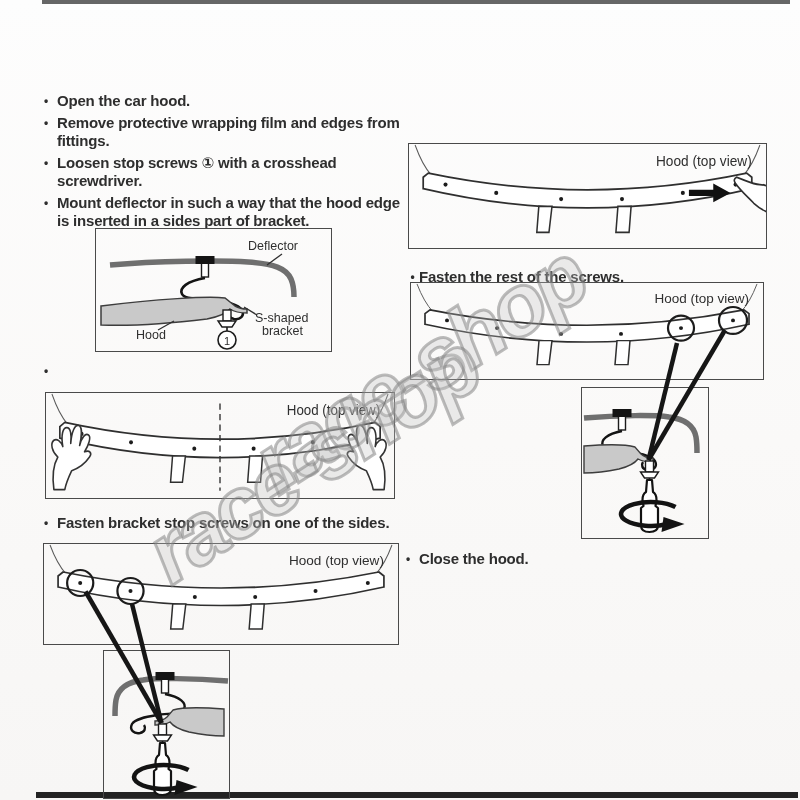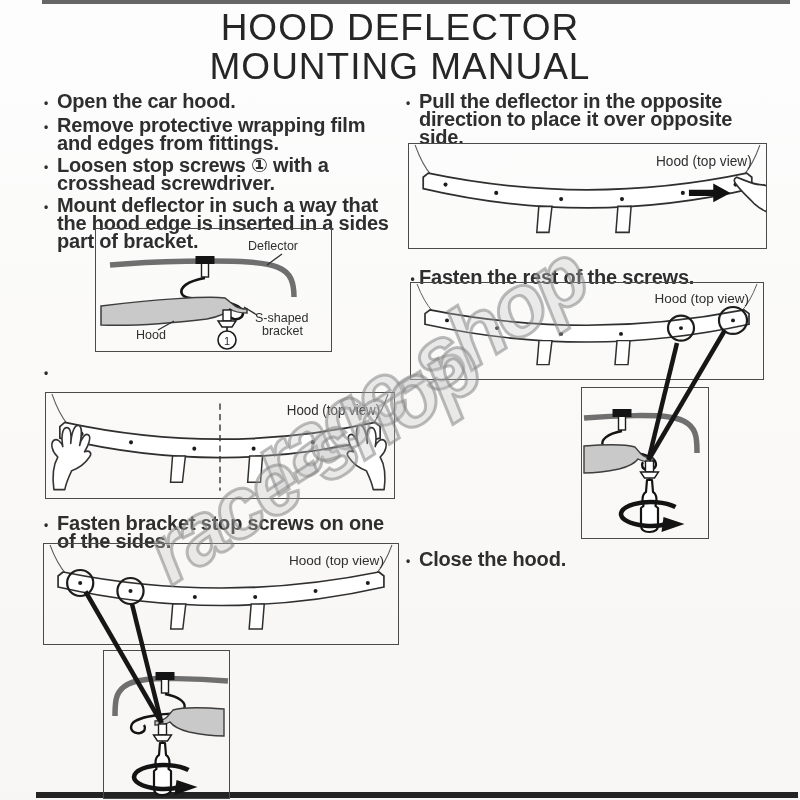--- a/index.html
+++ b/index.html
@@ -2,21 +2,21 @@
 <html><head>
 <meta charset="utf-8">
 <style>
   html,body{margin:0;padding:0;background:#ffffff;}
   .page{position:relative;width:800px;height:800px;overflow:hidden;
         background:linear-gradient(180deg,#fdfdfd 0%,#faf9f8 55%,#f7f6f5 100%);
         font-family:"Liberation Sans","DejaVu Sans",sans-serif;color:#2f2f2f;}
   .edge{position:absolute;}
   .title{position:absolute;top:8px;left:0;width:800px;text-align:center;
          font-size:37px;line-height:39px;letter-spacing:1px;color:#262626;font-weight:400;}
-  .bullets{position:absolute;font-weight:bold;font-size:20px;letter-spacing:-0.2px;
+  .bullets{position:absolute;font-weight:bold;font-size:15px;letter-spacing:-0.2px;
            color:#2e2e2e;line-height:18px;}
   .bullet{display:flex;margin-bottom:3px;}
   .bullet.gap{margin-top:4px;}
   .b-dot{width:13px;flex:none;}
   .b-dot::before{content:"•";font-size:12px;position:relative;top:-1px;}
   .figbox{position:absolute;border:1.6px solid #4a4a4a;background:transparent;z-index:2;}
   .overlay{position:absolute;z-index:4;pointer-events:none;}
   .overlay path{stroke:#161616;stroke-width:4.5;fill:none;}
   svg text{font-family:"Liberation Sans","DejaVu Sans",sans-serif;fill:#2f2f2f;}
   .wm{position:absolute;z-index:6;transform:rotate(-33deg);transform-origin:left top;
@@ -65,24 +65,20 @@
       </g>
       <path id="sdriver" d="M -2.5 0 L 2.5 0 L 3.5 12 Q 7 14 7 20 L 6 26 L 8.5 28 L 8.5 45 Q 8.5 52 0 52
                Q -8.5 52 -8.5 45 L -8.5 28 L -6 26 L -7 20 Q -7 14 -3.5 12 Z" fill="#fff" stroke="#131313" stroke-width="2.2" stroke-linejoin="round"></path>
       <g id="rot">
         <path d="M 26 27 A 30 12 0 1 0 18 44" fill="none" stroke="#131313" stroke-width="4.5"></path>
         <polygon points="14,37 35,44 12,52" fill="#131313"></polygon>
       </g>
     </defs>
   </svg>
 
-  <div class="title">
-    <div>HOOD DEFLECTOR</div>
-    <div>MOUNTING MANUAL</div>
-  </div>
 
   <div class="wm" style="left:235px;top:430px;">race-shop</div>
   <div class="wm" style="left:128px;top:520px;">race-shop</div>
 
   <div class="bullets" style="left:44px;top:92px;width:358px;">
     <div class="bullet">
       <span class="b-dot"></span>
       <span>Open the car hood.</span>
       </div>
     <div class="bullet">
@@ -156,26 +152,20 @@
     <use href="#pin" x="58.5" y="73"></use>
     <use href="#sdriver" x="58.5" y="92"></use>
     <use href="#rot" x="58.5" y="92"></use>
   </svg>
 
   <svg class="overlay" style="left:40px;top:540px;" width="185" height="260" viewBox="0 0 185 260">
     <path d="M 45.5 51.5 L 121.5 183"></path>
     <path d="M 92 64 L 121.5 183"></path>
   </svg>
 
-  <div class="bullets" style="left:406px;top:92px;width:362px;">
-    <div class="bullet">
-      <span class="b-dot"></span>
-      <span>Pull the deflector in the opposite direction to place it over opposite side.</span>
-      </div>
-  </div>
 
   <svg class="figbox" style="left:408px;top:143px;" width="357" height="104" viewBox="0 0 352 100" preserveAspectRatio="none">
     <use href="#band"></use>
     <polygon points="276,44 300,44 300,38 317,47 300,56 300,50 276,50" fill="#111"></polygon>
     <path d="M 322 38 Q 319 34 323 32 L 331 35 C 336 37 341 39 346 39 C 352 39 357 42 361 47
              L 366 54 L 366 68 C 357 68 348 64 340 57 C 333 50 327 45 322 38 Z" fill="#fff" stroke="#2f2f2f" stroke-width="1.6"></path>
     <text x="338" y="21" text-anchor="end" font-size="13.5">Hood (top view)</text>
   </svg>
 
   <div class="bullets" style="left:406px;top:268px;width:362px;text-align:center;">

